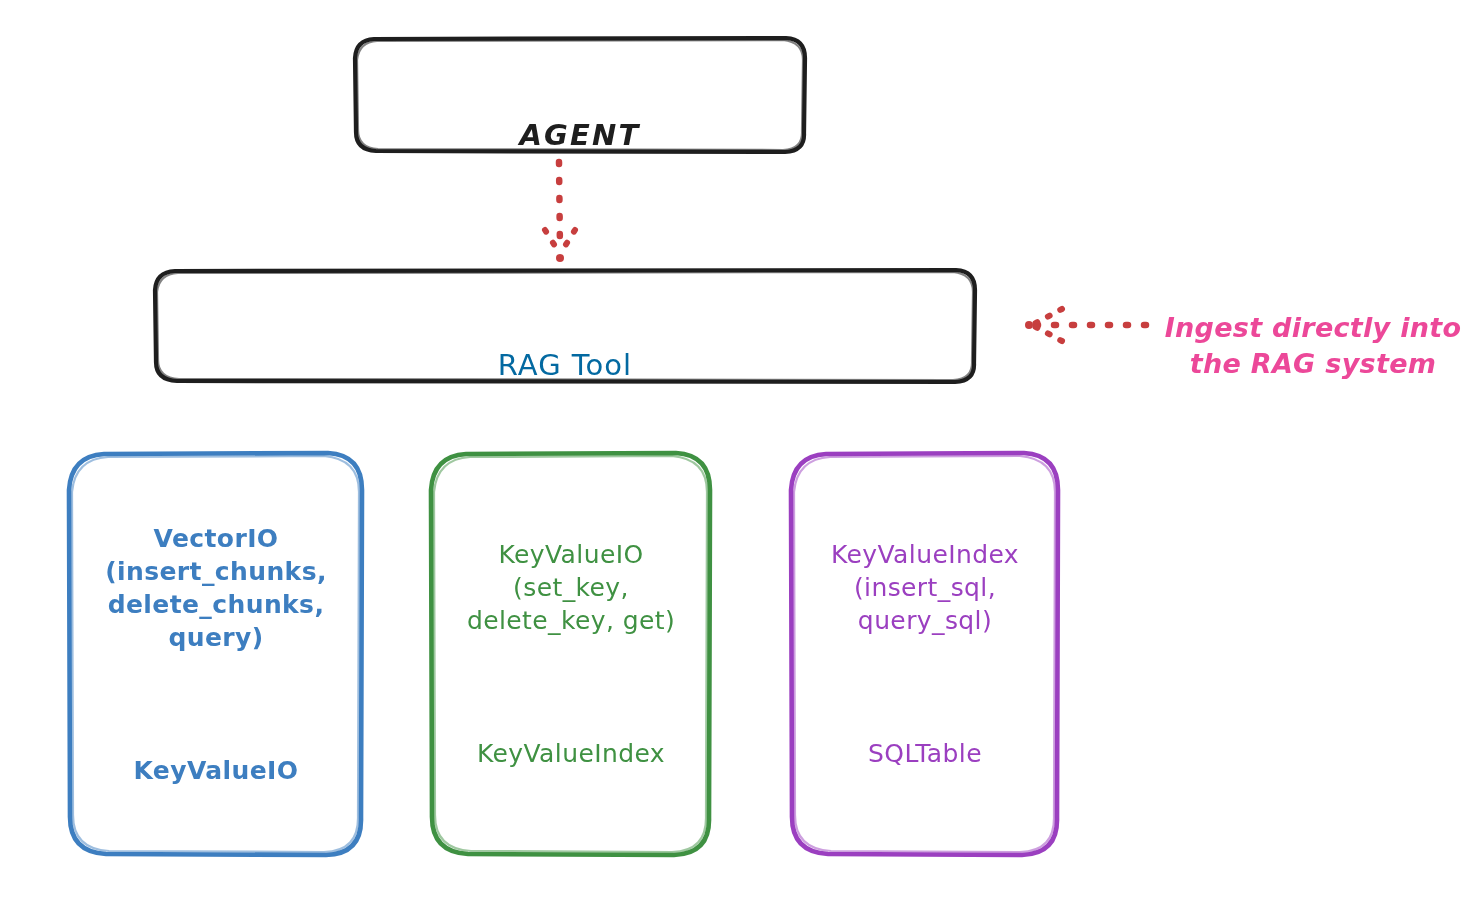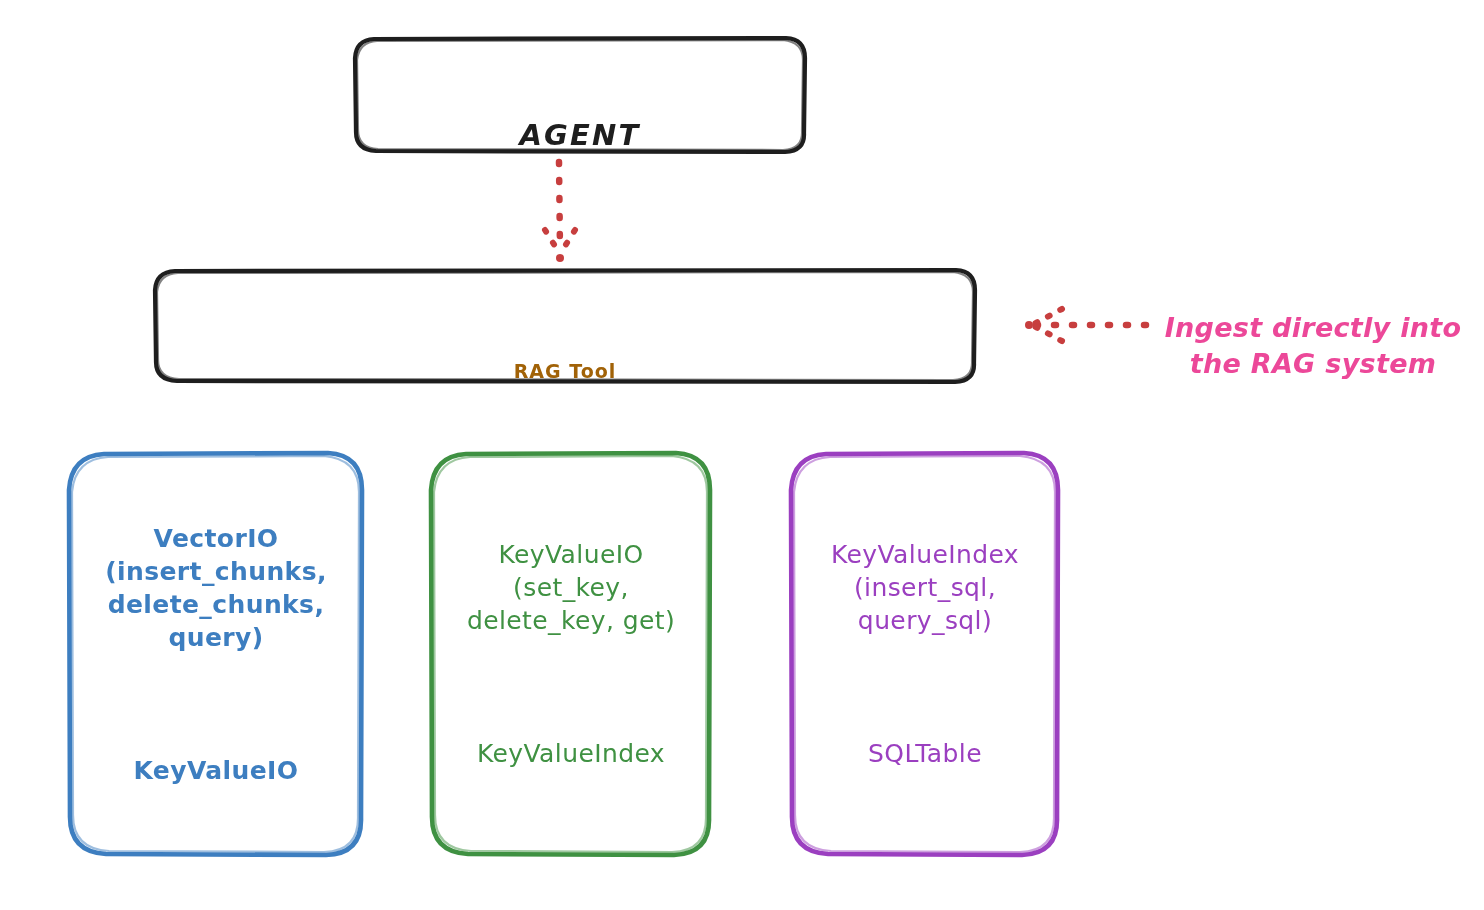--- a/index.html
+++ b/index.html
@@ -67,23 +67,23 @@
   }
 
   #rag-tool-node {
     left: 153px;
     top: 268px;
     width: 824px;
     height: 116px;
   }
   #rag-tool-node .node-label {
     font-family: "DejaVu Sans", sans-serif;
-    font-size: 19px;
-    font-weight: 700;
-    color: #a16207;
+    font-size: 29px;
+    font-weight: 400;
+    color: #0369a1;
     letter-spacing: 1px;
   }
 
   .leaf-node {
     top: 450px;
     height: 408px;
     align-items: center;
   }
   .leaf-node .node-label {
     font-size: 25px;

